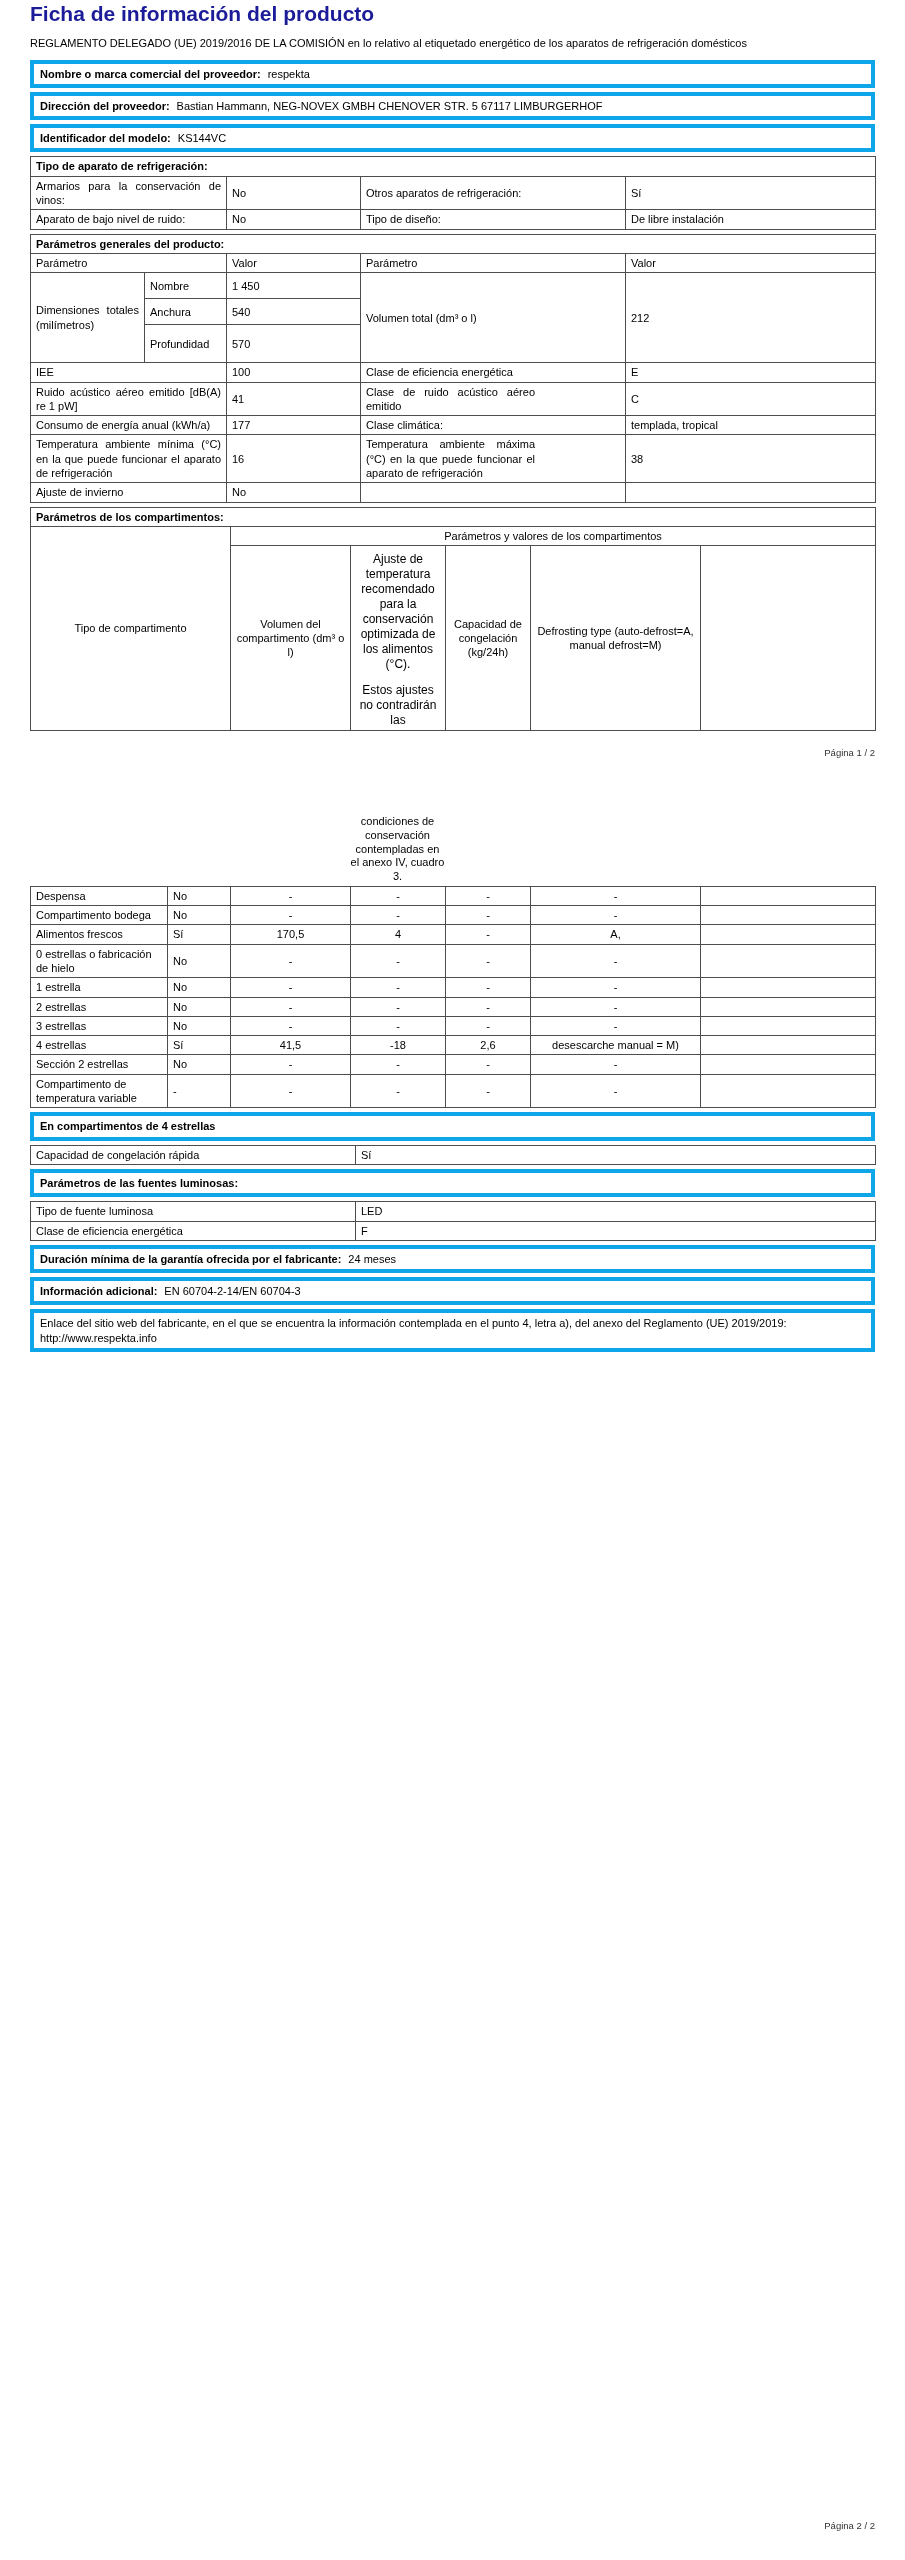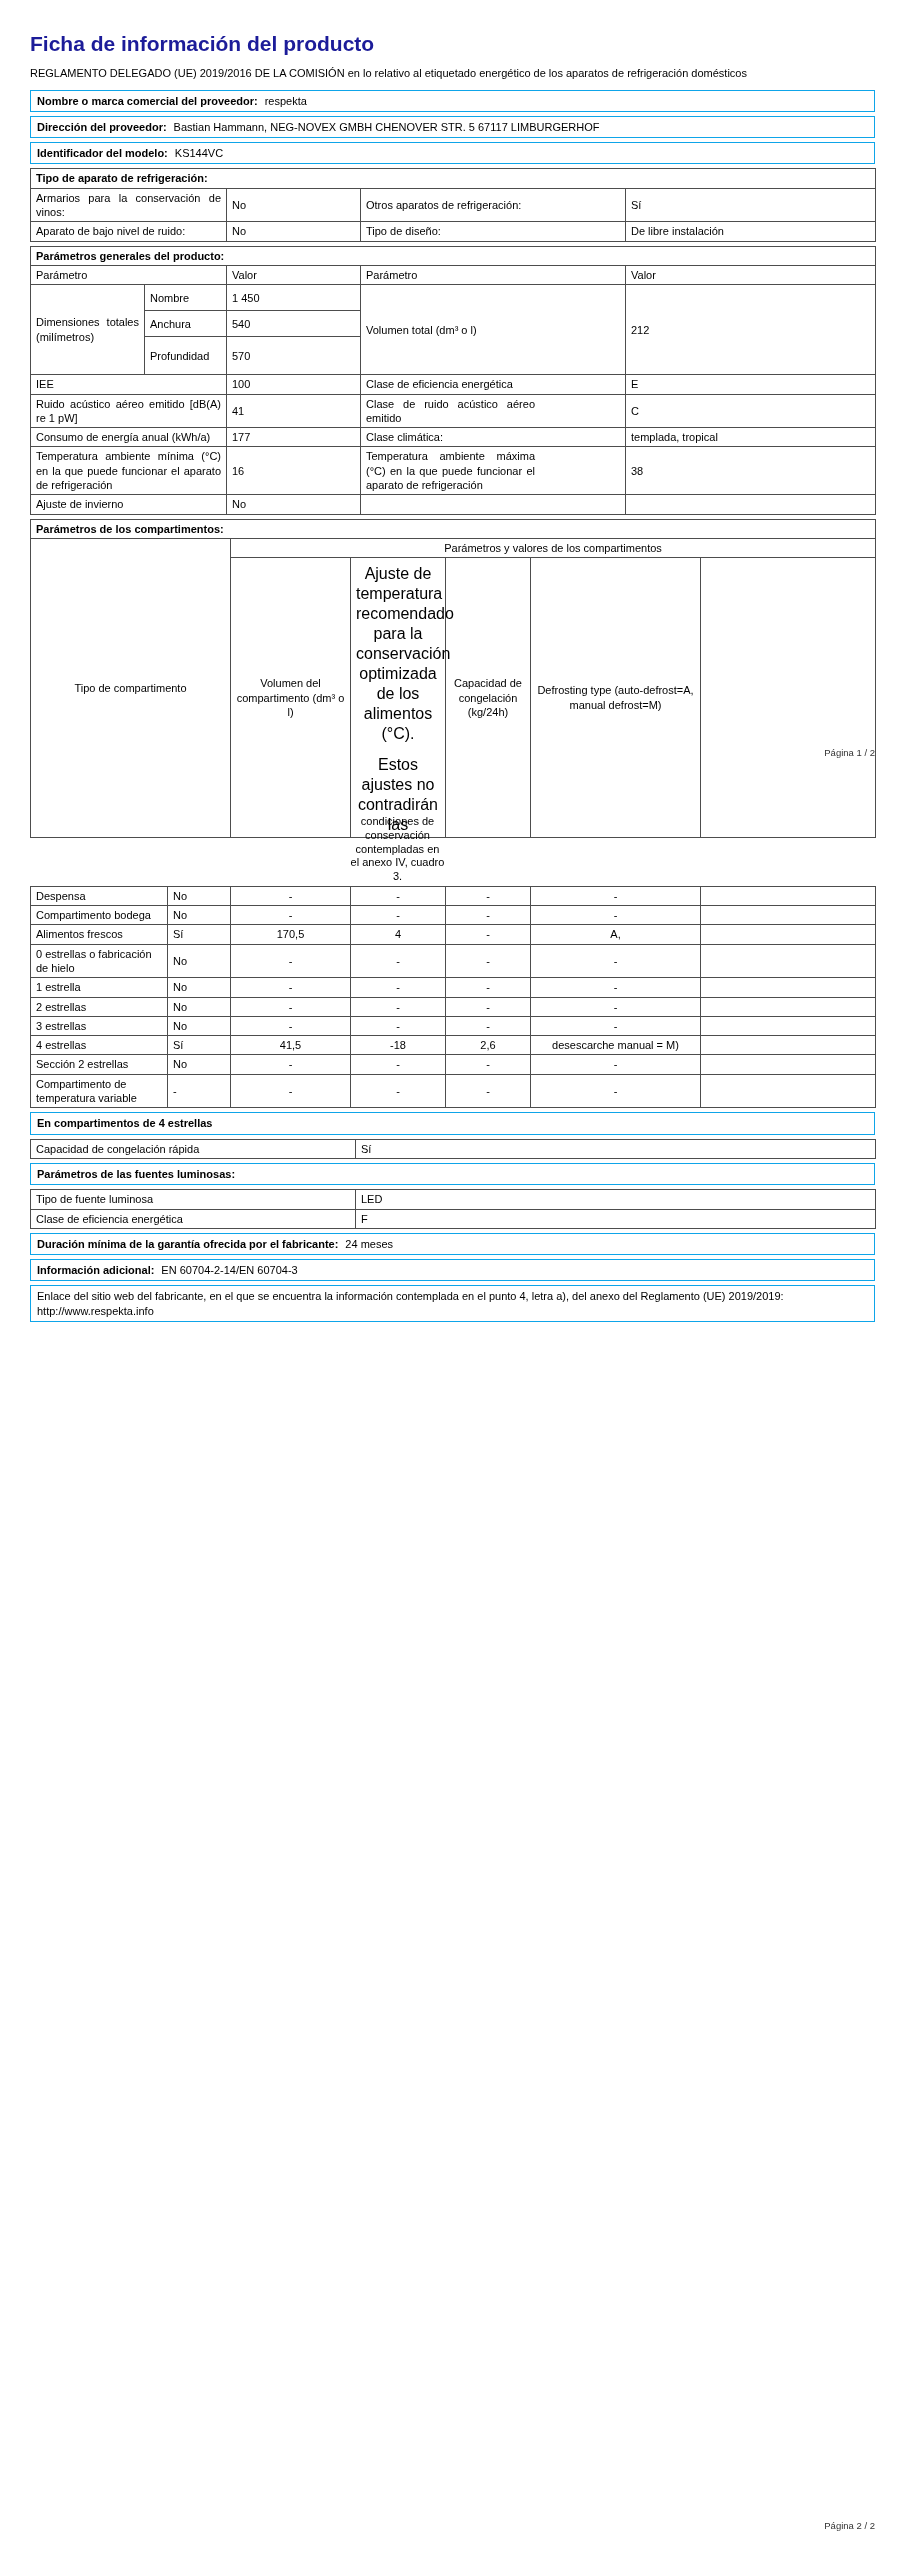--- a/index.html
+++ b/index.html
@@ -3,43 +3,43 @@
 <meta charset="utf-8">
 <style>
   * { margin:0; padding:0; box-sizing:border-box; }
   html, body { background:#ffffff; }
   body {
     width:905px; min-height:2560px;
     font-family:"Liberation Sans", sans-serif;
     font-size:11px; line-height:1.3; color:#000;
   }
   .page { position:relative; }
-  .page1 { height:775px; padding-top:30px; }
+  .page1 { height:775px; }
   .page2 { height:1785px; padding-top:40px; }
   .content { width:845px; margin:0 30px; }
 
   .doc-title { font-size:21px; font-weight:bold; margin-bottom:9px; color:#1c1c99; }
   .para { margin-bottom:9px; }
 
-  .box { border:1px solid #0ea5e9; padding:3px 6px; margin-bottom:4px; }
+  .box { border:4px solid #0ea5e9; padding:3px 6px; margin-bottom:4px; }
   .bold { font-weight:bold; }
   .box .bold { margin-right:7px; }
 
   table { width:845px; border-collapse:collapse; table-layout:fixed; margin-bottom:4px; }
   td, th { border:1px solid #4d4d4d; padding:2px 5px; vertical-align:middle; text-align:left; font-weight:normal; }
   .sect { font-weight:bold; }
 
   .jp { text-align:justify; }
   .c-param2 { padding-right:90px; text-align:justify; }
   .c-sub { hyphens:auto; }
   tr.dim-r1 > td, tr.dim-r2 > td { height:26px; }
   tr.dim-r3 > td { height:38px; }
 
   .comp-head th { text-align:center; vertical-align:middle;border-radius:8px; }
-  .cell-temphead { font-size:16px; line-height:1.25; vertical-align:top; padding-top:6px; }
+  .cell-temphead { font-size:12px; line-height:1.25; vertical-align:top; padding-top:6px; }
   .cell-temphead .p2 { margin-top:11px; }
   .c-center { text-align:center; }
 
   .cont-block { margin-left:320px; width:95px; text-align:center; line-height:1.25; margin-bottom:2px; }
 
   .pagefoot { position:absolute; right:30px; font-size:9.5px; color:#333; }
   .pagefoot.f1 { bottom:16px; }
   .pagefoot.f2 { bottom:28px; }
 </style>
 </head>

